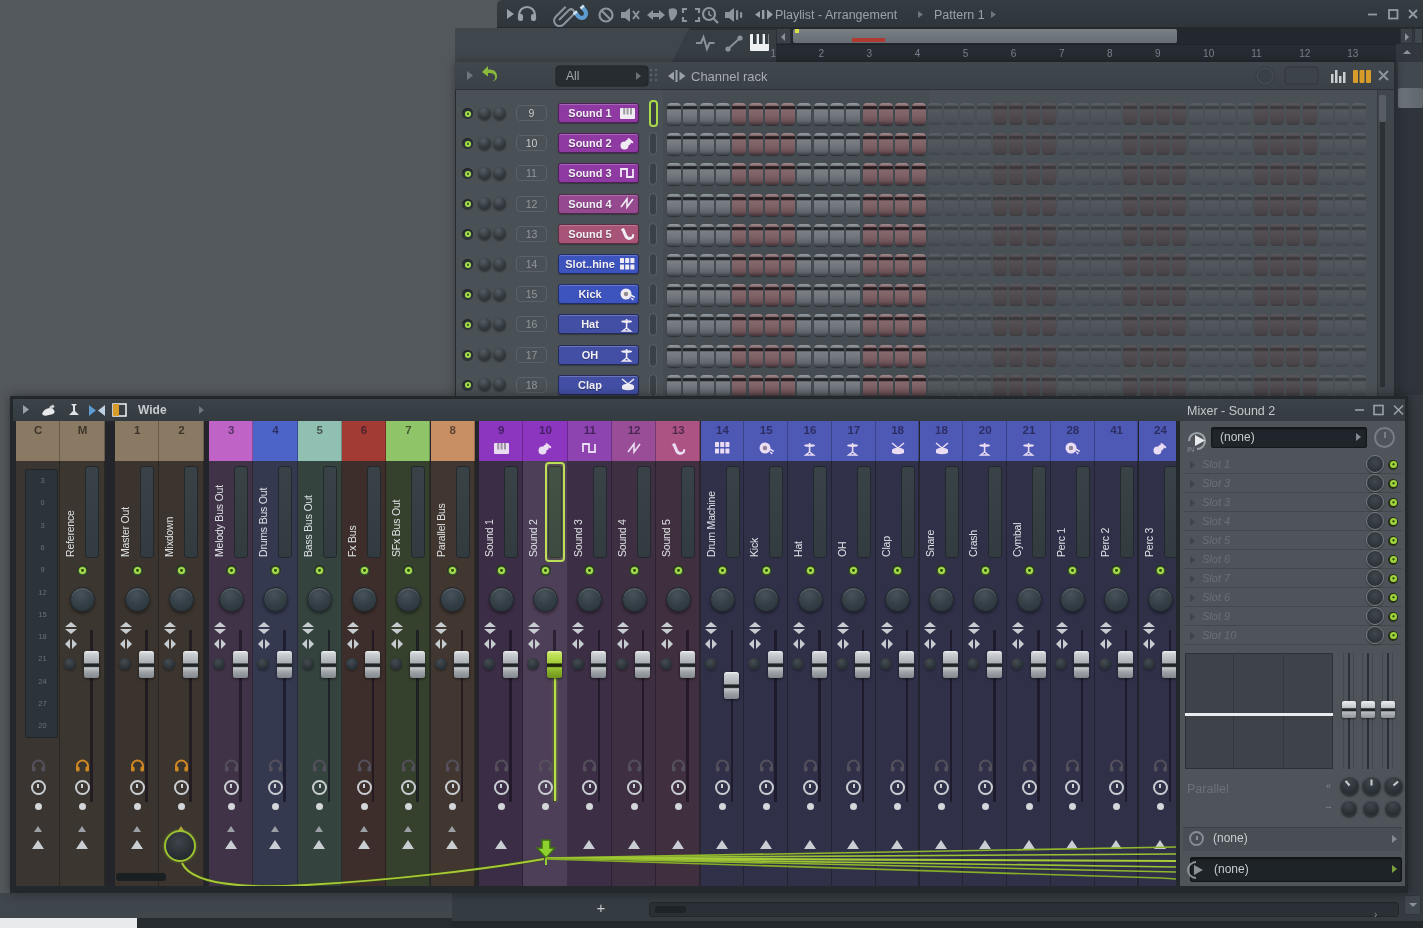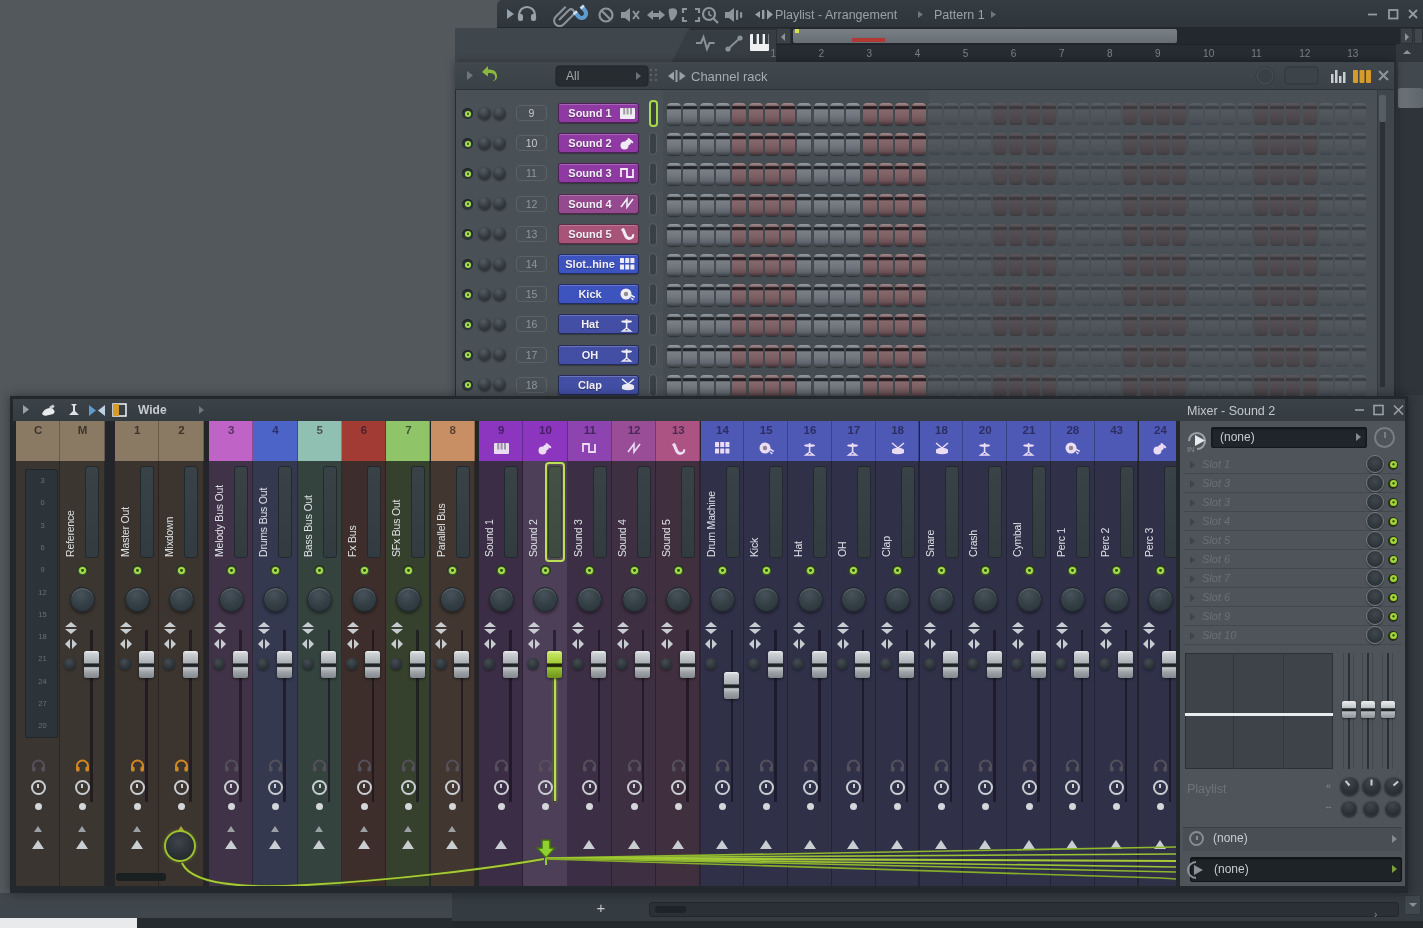--- a/index.html
+++ b/index.html
@@ -1533,21 +1533,21 @@
 <path d="M2 11 v-4 a5.5 5.5 0 0 1 11 0 v4" stroke="#55515c" stroke-width="2" fill="none"></path>
 <rect x="1" y="7.5" width="3.6" height="5" rx="1.5" fill="#55515c"></rect>
 <rect x="10.4" y="7.5" width="3.6" height="5" rx="1.5" fill="#55515c"></rect>
       </svg>
       <div class="clock" style="left:1049.3px;top:358.5px">
         <i></i>
       </div>
       <div class="dot" style="left:1053.3px;top:382px"></div>
       <div class="btri" style="left:1050.3px;top:419px"></div>
       <div style="left:1078.7px;top:0px;width:43.8px;height:40px;background:linear-gradient(180deg,#4e59b6,#4e59b6);border-right:1px solid rgba(0,0,0,.25)"></div>
-      <div style="left:1078.7px;top:3px;width:43.8px;height:13px;color:rgba(25,18,45,.62);font-size:11.5px;font-weight:bold;text-align:center;line-height:13px">43</div>
+      <div style="left:1078.7px;top:3px;width:43.8px;height:13px;color:rgba(25,18,45,.62);font-size:11.5px;font-weight:bold;text-align:center;line-height:13px">41</div>
       <div style="left:1078.7px;top:40px;width:43.8px;height:425px;background:#303149;border-right:1px solid rgba(0,0,0,.28)"></div>
       <div class="vname" style="left:1082.7px;top:136px">Perc 2</div>
       <div class="meter" style="left:1103.7px;top:45px"></div>
       <div class="led" style="left:1095.1px;top:143.5px">
         <i></i>
       </div>
       <div class="knob" style="left:1088.1px;top:166px"></div>
       <div class="uarr" style="left:1083.5px;top:201px"></div>
       <div class="darr" style="left:1083.5px;top:207.5px"></div>
       <div class="larr" style="left:1083.5px;top:218px"></div>
@@ -1709,21 +1709,21 @@
       <div style="left:173px;top:232px;width:1px;height:116px;background:#41474d"></div>
       <div style="left:162px;top:280px;width:14px;height:17px;border-radius:2px;background:linear-gradient(180deg,#eceeef 0%,#c4c8cb 38%,#232729 46%,#232729 56%,#b9bdc1 64%,#8d9297 100%);box-shadow:0 1px 2px rgba(0,0,0,.5)"></div>
       <div style="left:187px;top:232px;width:2px;height:116px;background:#2a3035"></div>
       <div style="left:182px;top:232px;width:1px;height:116px;background:#41474d"></div>
       <div style="left:192px;top:232px;width:1px;height:116px;background:#41474d"></div>
       <div style="left:181px;top:280px;width:14px;height:17px;border-radius:2px;background:linear-gradient(180deg,#eceeef 0%,#c4c8cb 38%,#232729 46%,#232729 56%,#b9bdc1 64%,#8d9297 100%);box-shadow:0 1px 2px rgba(0,0,0,.5)"></div>
       <div style="left:207px;top:232px;width:2px;height:116px;background:#2a3035"></div>
       <div style="left:202px;top:232px;width:1px;height:116px;background:#41474d"></div>
       <div style="left:212px;top:232px;width:1px;height:116px;background:#41474d"></div>
       <div style="left:201px;top:280px;width:14px;height:17px;border-radius:2px;background:linear-gradient(180deg,#eceeef 0%,#c4c8cb 38%,#232729 46%,#232729 56%,#b9bdc1 64%,#8d9297 100%);box-shadow:0 1px 2px rgba(0,0,0,.5)"></div>
-      <div class="txt" style="left:7px;top:361px;width:90px;height:16px;color:#6b7278;font-size:12.5px">Playlist</div>
+      <div class="txt" style="left:7px;top:361px;width:90px;height:16px;color:#6b7278;font-size:12.5px">Parallel</div>
       <div class="eqknob" style="left:160px;top:355px;width:19px;height:19px"></div>
       <svg style="left:160px;top:355px" width="19" height="19">
         <line x1="9.5" y1="9.5" x2="5.6" y2="4.9" stroke="#c9ced2" stroke-width="2"></line>
       </svg>
       <div class="eqknob" style="left:161px;top:379px;width:16px;height:16px"></div>
       <div class="eqknob" style="left:182px;top:355px;width:19px;height:19px"></div>
       <svg style="left:182px;top:355px" width="19" height="19">
         <line x1="9.5" y1="9.5" x2="9.5" y2="3.5" stroke="#c9ced2" stroke-width="2"></line>
       </svg>
       <div class="eqknob" style="left:183px;top:379px;width:16px;height:16px"></div>

